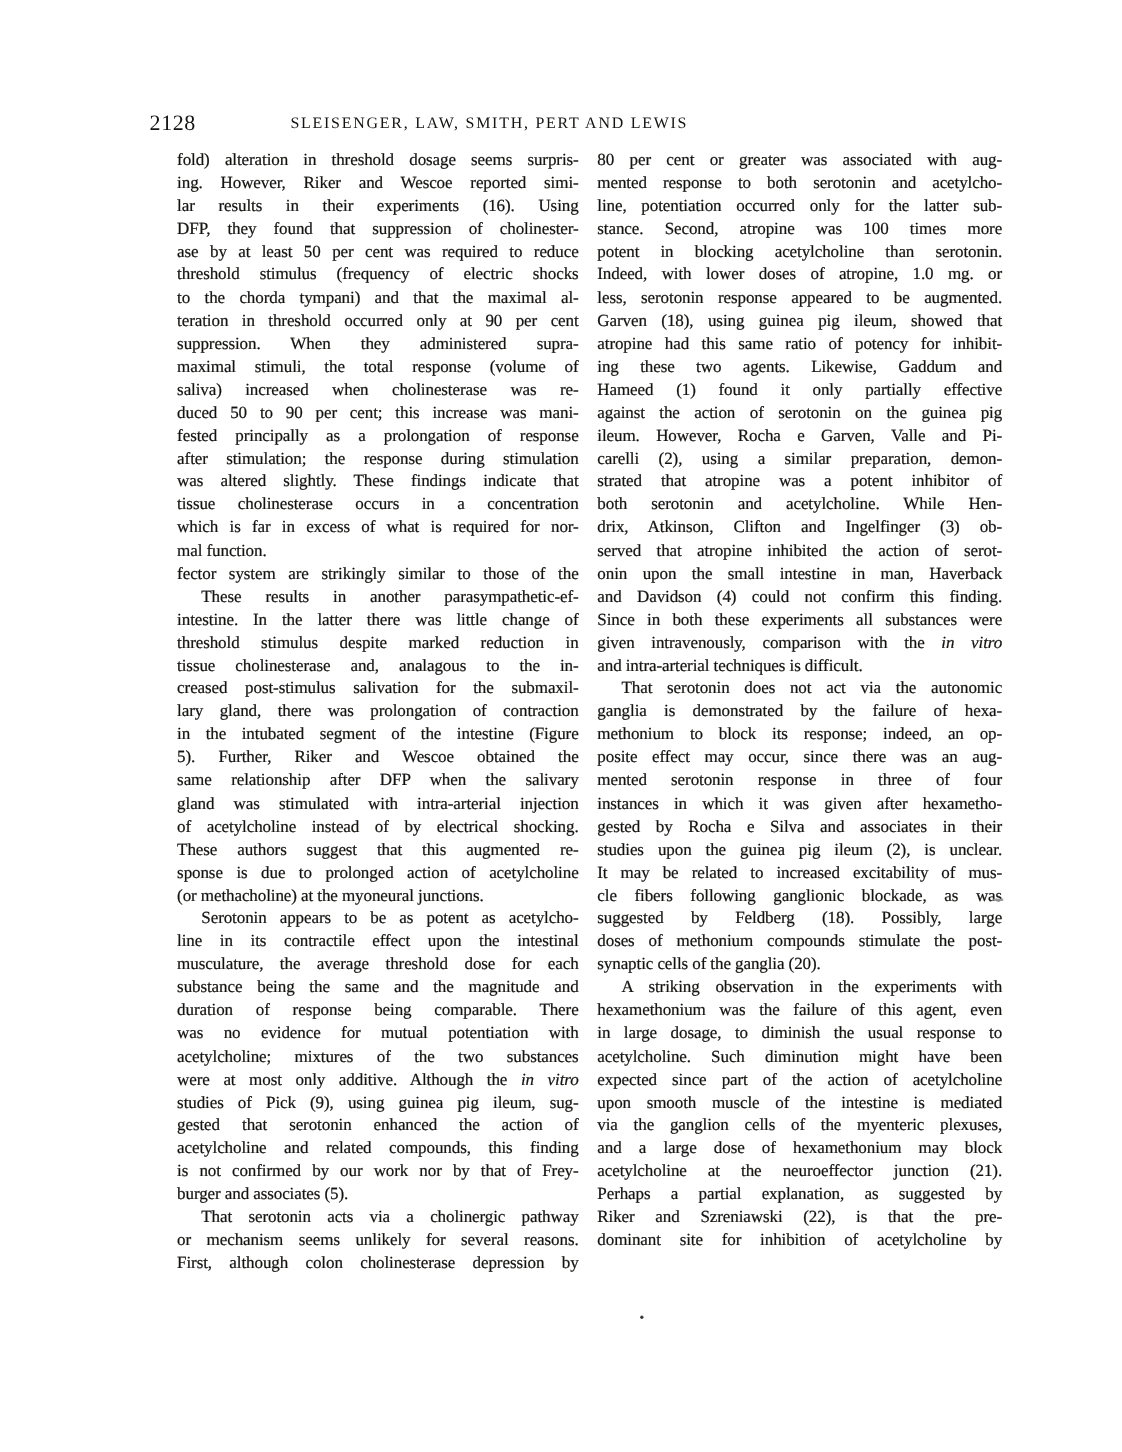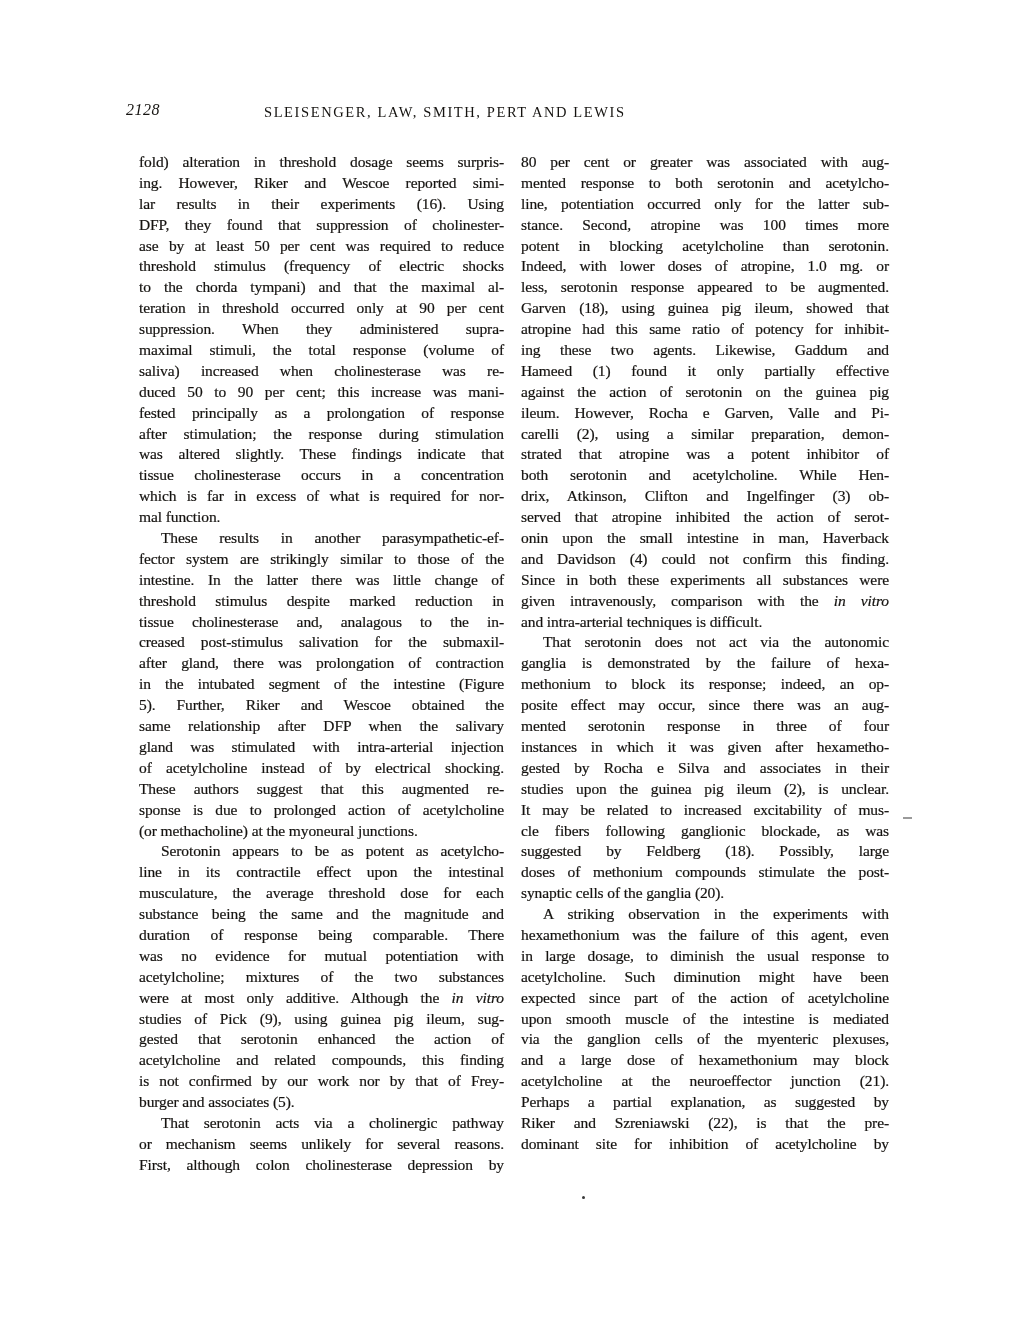--- a/index.html
+++ b/index.html
@@ -7,38 +7,38 @@
     position: relative;
     width: 1020px;
     height: 1320px;
     background: #ffffff;
     font-family: "Liberation Serif", serif;
     color: #151310;
     overflow: hidden;
   }
   .pagenum {
     position: absolute;
-    left: 126px;
+    left: 136px;
     top: 101px;
-    font-size: 16px;
+    font-size: 20px;
     letter-spacing: 0.5px;
-    font-style: italic;
   }
   .runhead {
     position: absolute;
     left: 264px;
     top: 104px;
     font-size: 14.5px;
     letter-spacing: 1.6px;
     white-space: nowrap;
   }
   .col {
     position: absolute;
-    top: 152px;
+    top: 136px;
     width: 365px;
+    margin-left: 22px;
   }
   .col.left  { left: 139px; }
   .col.right { left: 521px; width: 368px; }
   .line {
     font-size: 15.5px;
     line-height: 20.9px;
     height: 20.9px;
     letter-spacing: -0.1px;
     text-align: justify;
     text-align-last: justify;
@@ -80,27 +80,27 @@
       <div class="line">suppression.  When they administered supra-</div>
       <div class="line">maximal stimuli, the total response (volume of</div>
       <div class="line">saliva) increased when cholinesterase was re-</div>
       <div class="line">duced 50 to 90 per cent; this increase was mani-</div>
       <div class="line">fested principally as a prolongation of response</div>
       <div class="line">after stimulation; the response during stimulation</div>
       <div class="line">was altered slightly.  These findings indicate that</div>
       <div class="line">tissue cholinesterase occurs in a concentration</div>
       <div class="line">which is far in excess of what is required for nor-</div>
       <div class="line end">mal function.</div>
+      <div class="line">fector system are strikingly similar to those of the</div>
       <div class="line indent">These results in another parasympathetic-ef-</div>
-      <div class="line">fector system are strikingly similar to those of the</div>
       <div class="line">intestine.  In the latter there was little change of</div>
       <div class="line">threshold stimulus despite marked reduction in</div>
       <div class="line">tissue cholinesterase and, analagous to the in-</div>
       <div class="line">creased post-stimulus salivation for the submaxil-</div>
-      <div class="line">after gland, there was prolongation of contraction</div>
+      <div class="line">lary gland, there was prolongation of contraction</div>
       <div class="line">in the intubated segment of the intestine (Figure</div>
       <div class="line">5).  Further, Riker and Wescoe obtained the</div>
       <div class="line">same relationship after DFP when the salivary</div>
       <div class="line">gland was stimulated with intra-arterial injection</div>
       <div class="line">of acetylcholine instead of by electrical shocking.</div>
       <div class="line">These authors suggest that this augmented re-</div>
       <div class="line">sponse is due to prolonged action of acetylcholine</div>
       <div class="line end">(or methacholine) at the myoneural junctions.</div>
       <div class="line indent">Serotonin appears to be as potent as acetylcho-</div>
       <div class="line">line in its contractile effect upon the intestinal</div>

